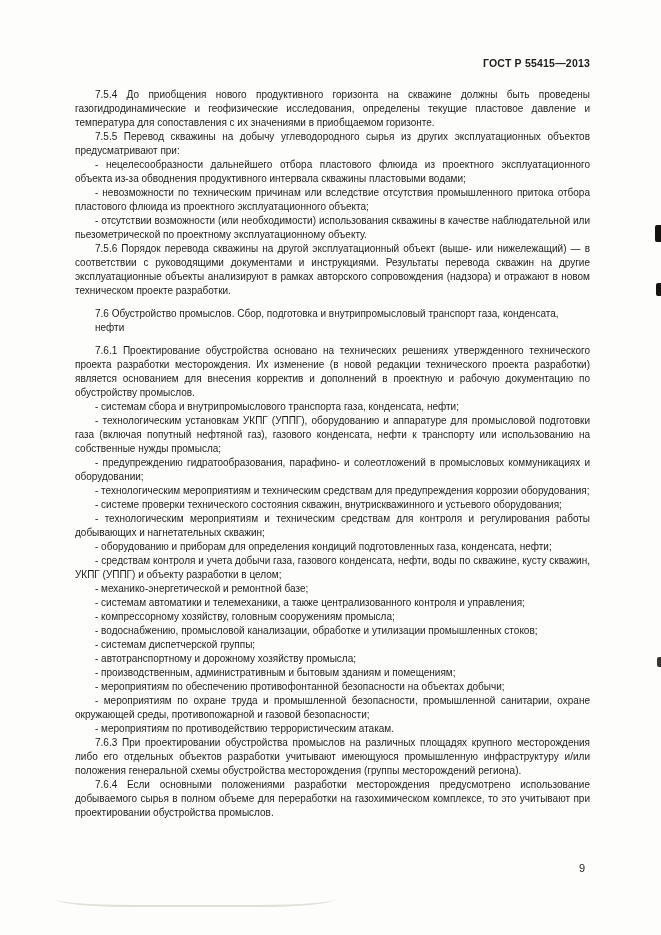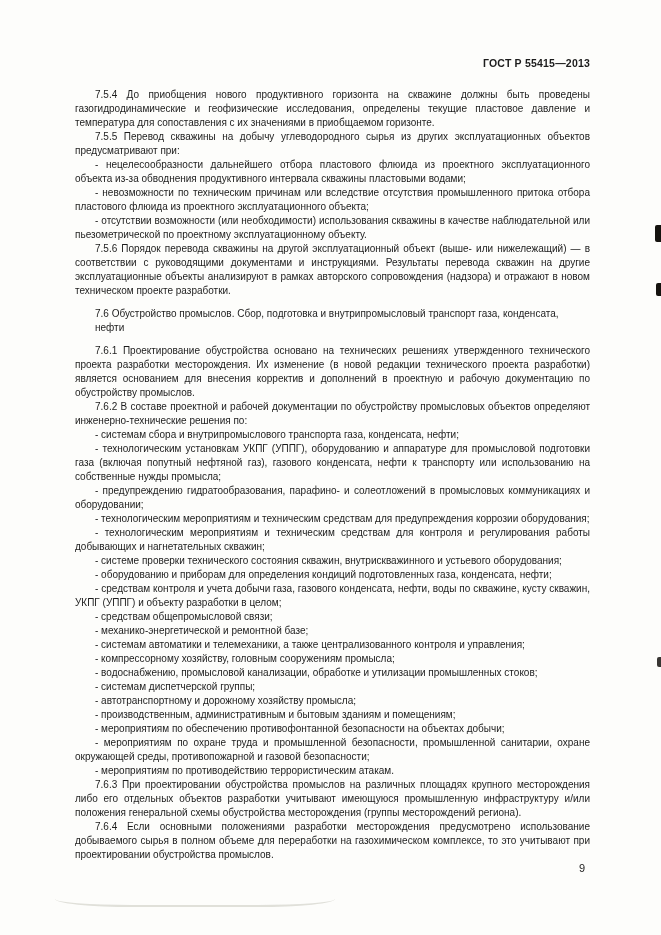--- a/index.html
+++ b/index.html
@@ -81,30 +81,28 @@
 
   <div class="content">
     <p class="para">7.5.4 До приобщения нового продуктивного горизонта на скважине должны быть проведены газогидродинамические и геофизические исследования, определены текущие пластовое давление и температура для сопоставления с их значениями в приобщаемом горизонте.</p>
     <p class="para">7.5.5 Перевод скважины на добычу углеводородного сырья из других эксплуатационных объектов предусматривают при:</p>
     <p class="para">- нецелесообразности дальнейшего отбора пластового флюида из проектного эксплуатационного объекта из-за обводнения продуктивного интервала скважины пластовыми водами;</p>
     <p class="para">- невозможности по техническим причинам или вследствие отсутствия промышленного притока отбора пластового флюида из проектного эксплуатационного объекта;</p>
     <p class="para">- отсутствии возможности (или необходимости) использования скважины в качестве наблюдательной или пьезометрической по проектному эксплуатационному объекту.</p>
     <p class="para">7.5.6 Порядок перевода скважины на другой эксплуатационный объект (выше- или нижележащий) — в соответствии с руководящими документами и инструкциями. Результаты перевода скважин на другие эксплуатационные объекты анализируют в рамках авторского сопровождения (надзора) и отражают в новом техническом проекте разработки.</p>
     <p class="para heading">7.6 Обустройство промыслов. Сбор, подготовка и внутрипромысловый транспорт газа, конденсата, нефти</p>
     <p class="para">7.6.1 Проектирование обустройства основано на технических решениях утвержденного технического проекта разработки месторождения. Их изменение (в новой редакции технического проекта разработки) является основанием для внесения корректив и дополнений в проектную и рабочую документацию по обустройству промыслов.</p>
-    <p class="para">7.6.2 В составе проектной и рабочей документации по обустройству промысловых объектов определяют инженерно-технические решения по:</p>
     <p class="para">- системам сбора и внутрипромыслового транспорта газа, конденсата, нефти;</p>
     <p class="para">- технологическим установкам УКПГ (УППГ), оборудованию и аппаратуре для промысловой подготовки газа (включая попутный нефтяной газ), газового конденсата, нефти к транспорту или использованию на собственные нужды промысла;</p>
     <p class="para">- предупреждению гидратообразования, парафино- и солеотложений в промысловых коммуникациях и оборудовании;</p>
     <p class="para">- технологическим мероприятиям и техническим средствам для предупреждения коррозии оборудования;</p>
+    <p class="para">- системе проверки технического состояния скважин, внутрискважинного и устьевого оборудования;</p>
     <p class="para">- технологическим мероприятиям и техническим средствам для контроля и регулирования работы добывающих и нагнетательных скважин;</p>
-    <p class="para">- системе проверки технического состояния скважин, внутрискважинного и устьевого оборудования;</p>
     <p class="para">- оборудованию и приборам для определения кондиций подготовленных газа, конденсата, нефти;</p>
     <p class="para">- средствам контроля и учета добычи газа, газового конденсата, нефти, воды по скважине, кусту скважин, УКПГ (УППГ) и объекту разработки в целом;</p>
-    <p class="para">- средствам общепромысловой связи;</p>
     <p class="para">- механико-энергетической и ремонтной базе;</p>
     <p class="para">- системам автоматики и телемеханики, а также централизованного контроля и управления;</p>
     <p class="para">- компрессорному хозяйству, головным сооружениям промысла;</p>
     <p class="para">- водоснабжению, промысловой канализации, обработке и утилизации промышленных стоков;</p>
     <p class="para">- системам диспетчерской группы;</p>
     <p class="para">- автотранспортному и дорожному хозяйству промысла;</p>
     <p class="para">- производственным, административным и бытовым зданиям и помещениям;</p>
     <p class="para">- мероприятиям по обеспечению противофонтанной безопасности на объектах добычи;</p>
     <p class="para">- мероприятиям по охране труда и промышленной безопасности, промышленной санитарии, охране окружающей среды, противопожарной и газовой безопасности;</p>
     <p class="para">- мероприятиям по противодействию террористическим атакам.</p>

